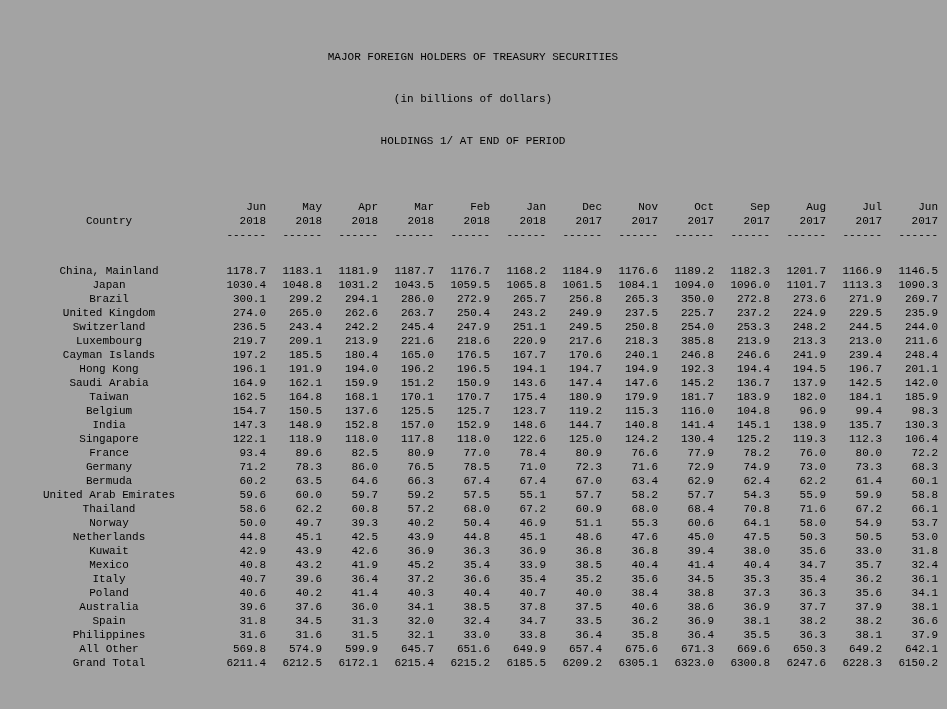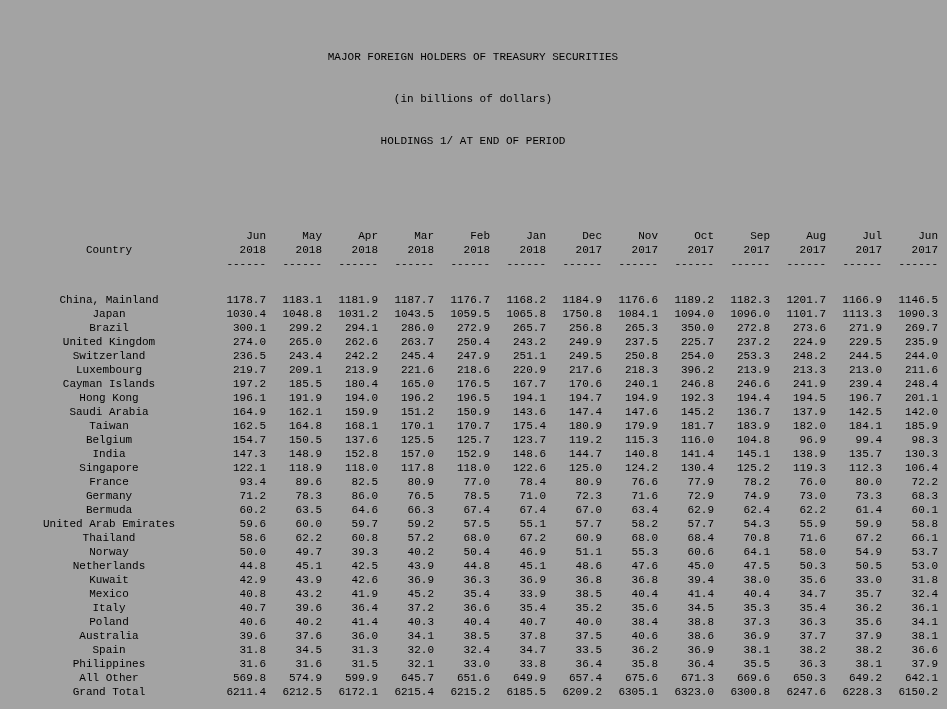--- a/index.html
+++ b/index.html
@@ -24,21 +24,20 @@
     width: 930px;
     text-align: center;
     white-space: pre;
   }
   .title-block div { height: 14px; }
   .header-gap { height: 24px; }
   table.mfh {
     border-collapse: collapse;
     table-layout: fixed;
     width: 930px;
-    margin-top: 29px;
   }
   table.mfh th, table.mfh td {
     padding: 0;
     margin: 0;
     font-weight: normal;
     font-size: 11px;
     line-height: 14px;
     white-space: pre;
     overflow: hidden;
   }
@@ -149,21 +148,21 @@
           <td class="n">1146.5</td>
         </tr>
         <tr>
           <td class="c">Japan</td>
           <td class="n">1030.4</td>
           <td class="n">1048.8</td>
           <td class="n">1031.2</td>
           <td class="n">1043.5</td>
           <td class="n">1059.5</td>
           <td class="n">1065.8</td>
-          <td class="n">1750.8</td>
+          <td class="n">1061.5</td>
           <td class="n">1084.1</td>
           <td class="n">1094.0</td>
           <td class="n">1096.0</td>
           <td class="n">1101.7</td>
           <td class="n">1113.3</td>
           <td class="n">1090.3</td>
         </tr>
         <tr>
           <td class="c">Brazil</td>
           <td class="n">300.1</td>
@@ -215,21 +214,21 @@
         <tr>
           <td class="c">Luxembourg</td>
           <td class="n">219.7</td>
           <td class="n">209.1</td>
           <td class="n">213.9</td>
           <td class="n">221.6</td>
           <td class="n">218.6</td>
           <td class="n">220.9</td>
           <td class="n">217.6</td>
           <td class="n">218.3</td>
-          <td class="n">396.2</td>
+          <td class="n">385.8</td>
           <td class="n">213.9</td>
           <td class="n">213.3</td>
           <td class="n">213.0</td>
           <td class="n">211.6</td>
         </tr>
         <tr>
           <td class="c">Cayman Islands</td>
           <td class="n">197.2</td>
           <td class="n">185.5</td>
           <td class="n">180.4</td>

